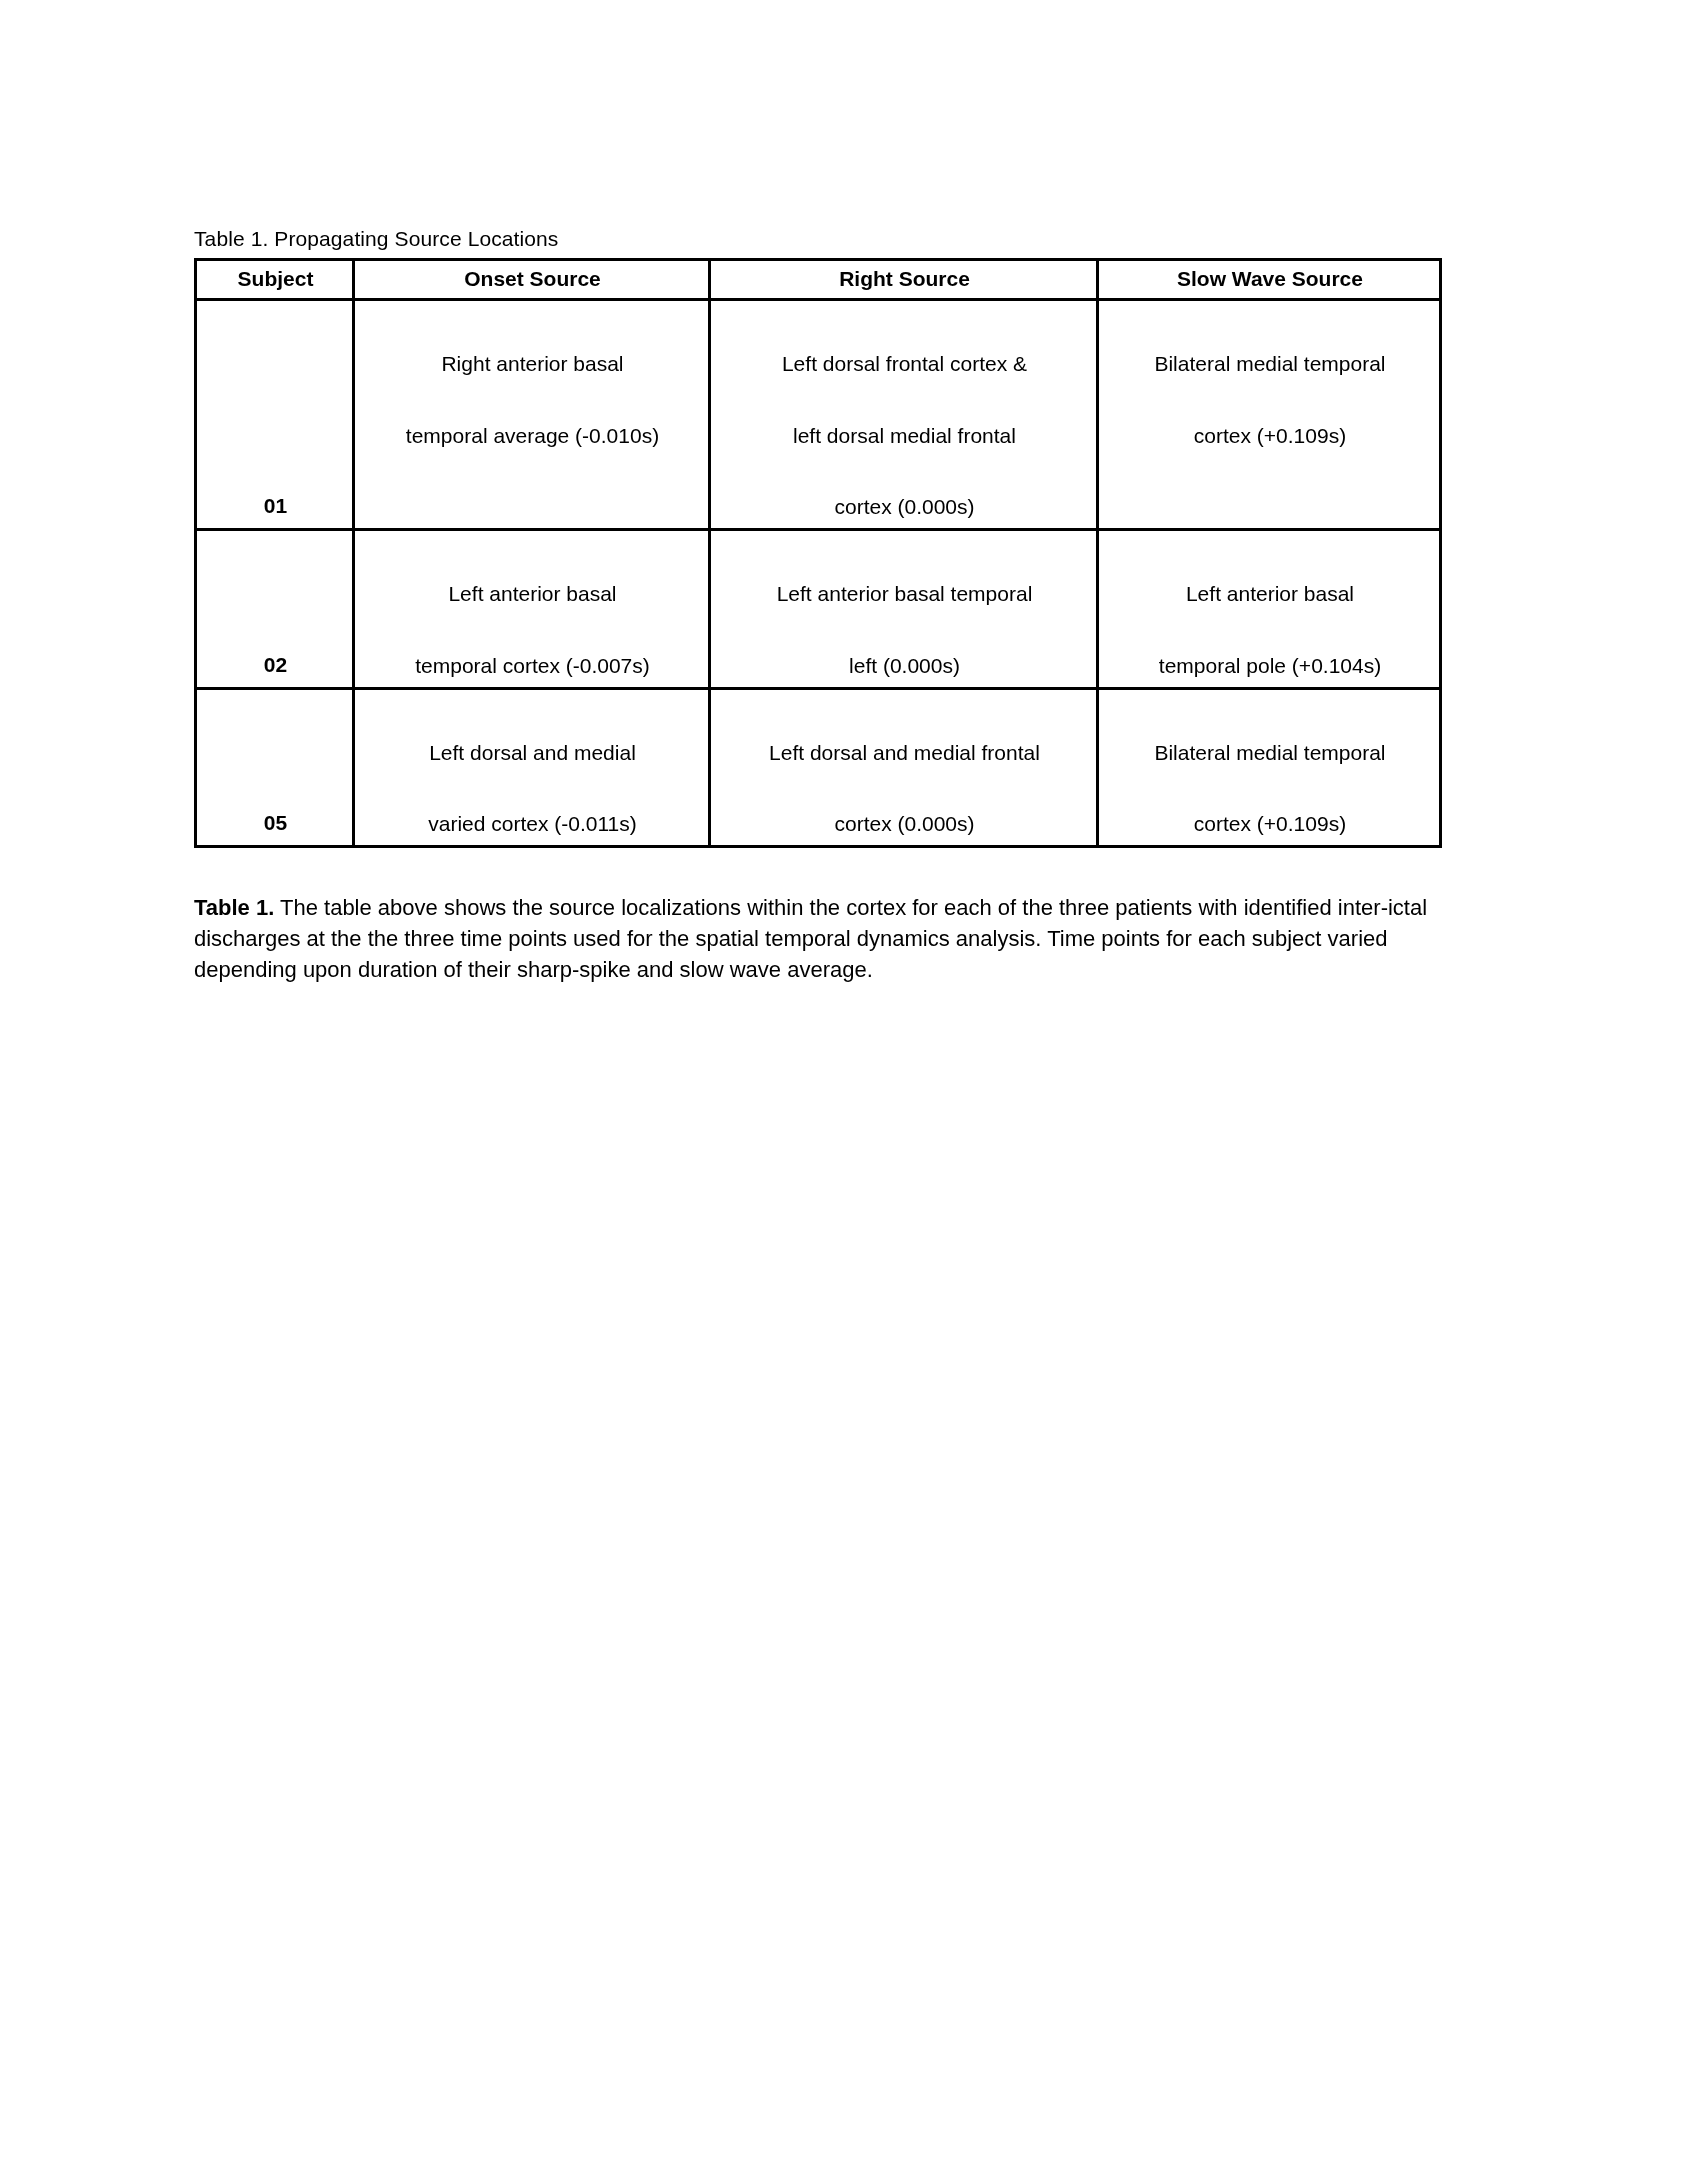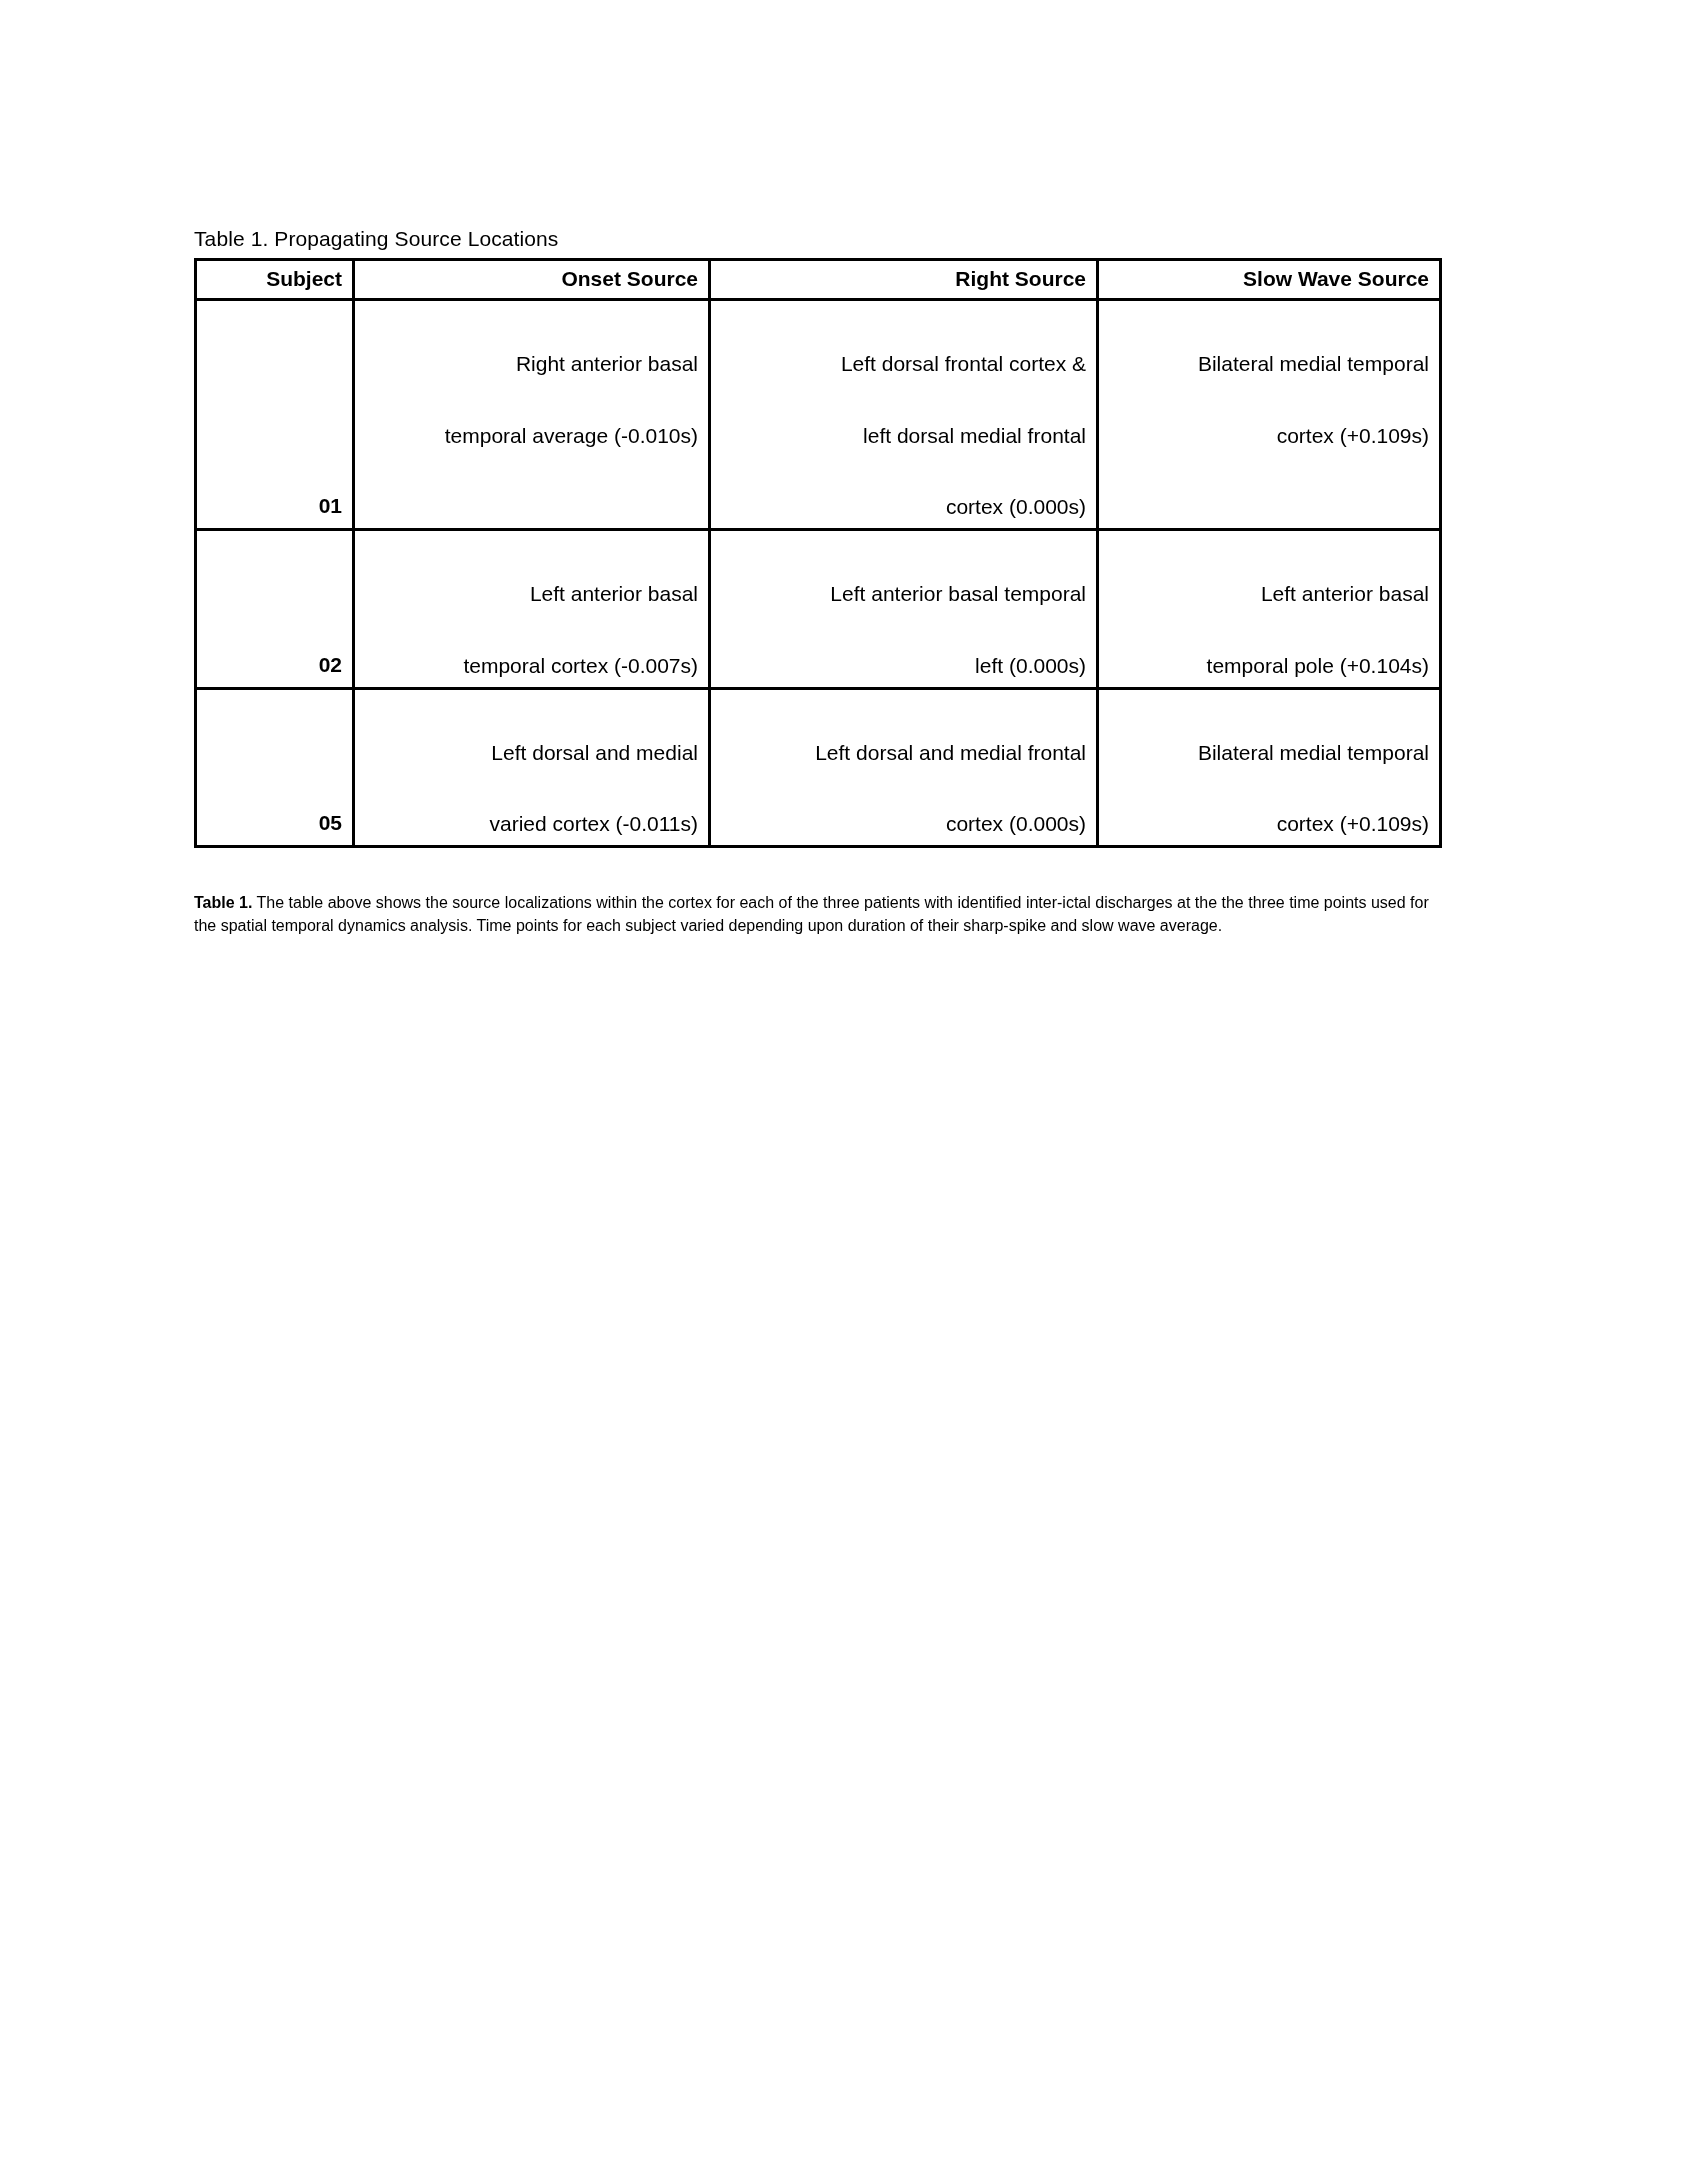--- a/index.html
+++ b/index.html
@@ -46,38 +46,38 @@
   table.src-table col.c2 { width: 388px; }
   table.src-table col.c3 { width: 343px; }
 
   table.src-table td,
   table.src-table th {
     border: 3px solid #000000;
     vertical-align: top;
     padding: 5px 10px 7px 12px;
     font-size: 21px;
     line-height: 1.32;
-    text-align: right;
+    text-align: center;
   }
   table.src-table thead th {
     font-weight: bold;
     padding-top: 4px;
     padding-bottom: 5px;
     vertical-align: middle;
   }
   table.src-table tbody td.subject {
     font-weight: bold;
     vertical-align: bottom;
     padding-bottom: 8px;
   }
   .cell-line { display: block; margin-top: 44px; }
 
   .caption-below {
     margin-top: 44px;
-    font-size: 16px;
+    font-size: 22px;
     line-height: 1.42;
     width: 1238px;
     text-align: left;
   }
   .caption-below .lead {
     font-weight: bold;
   }
 </style>
 </head>
 <body>

